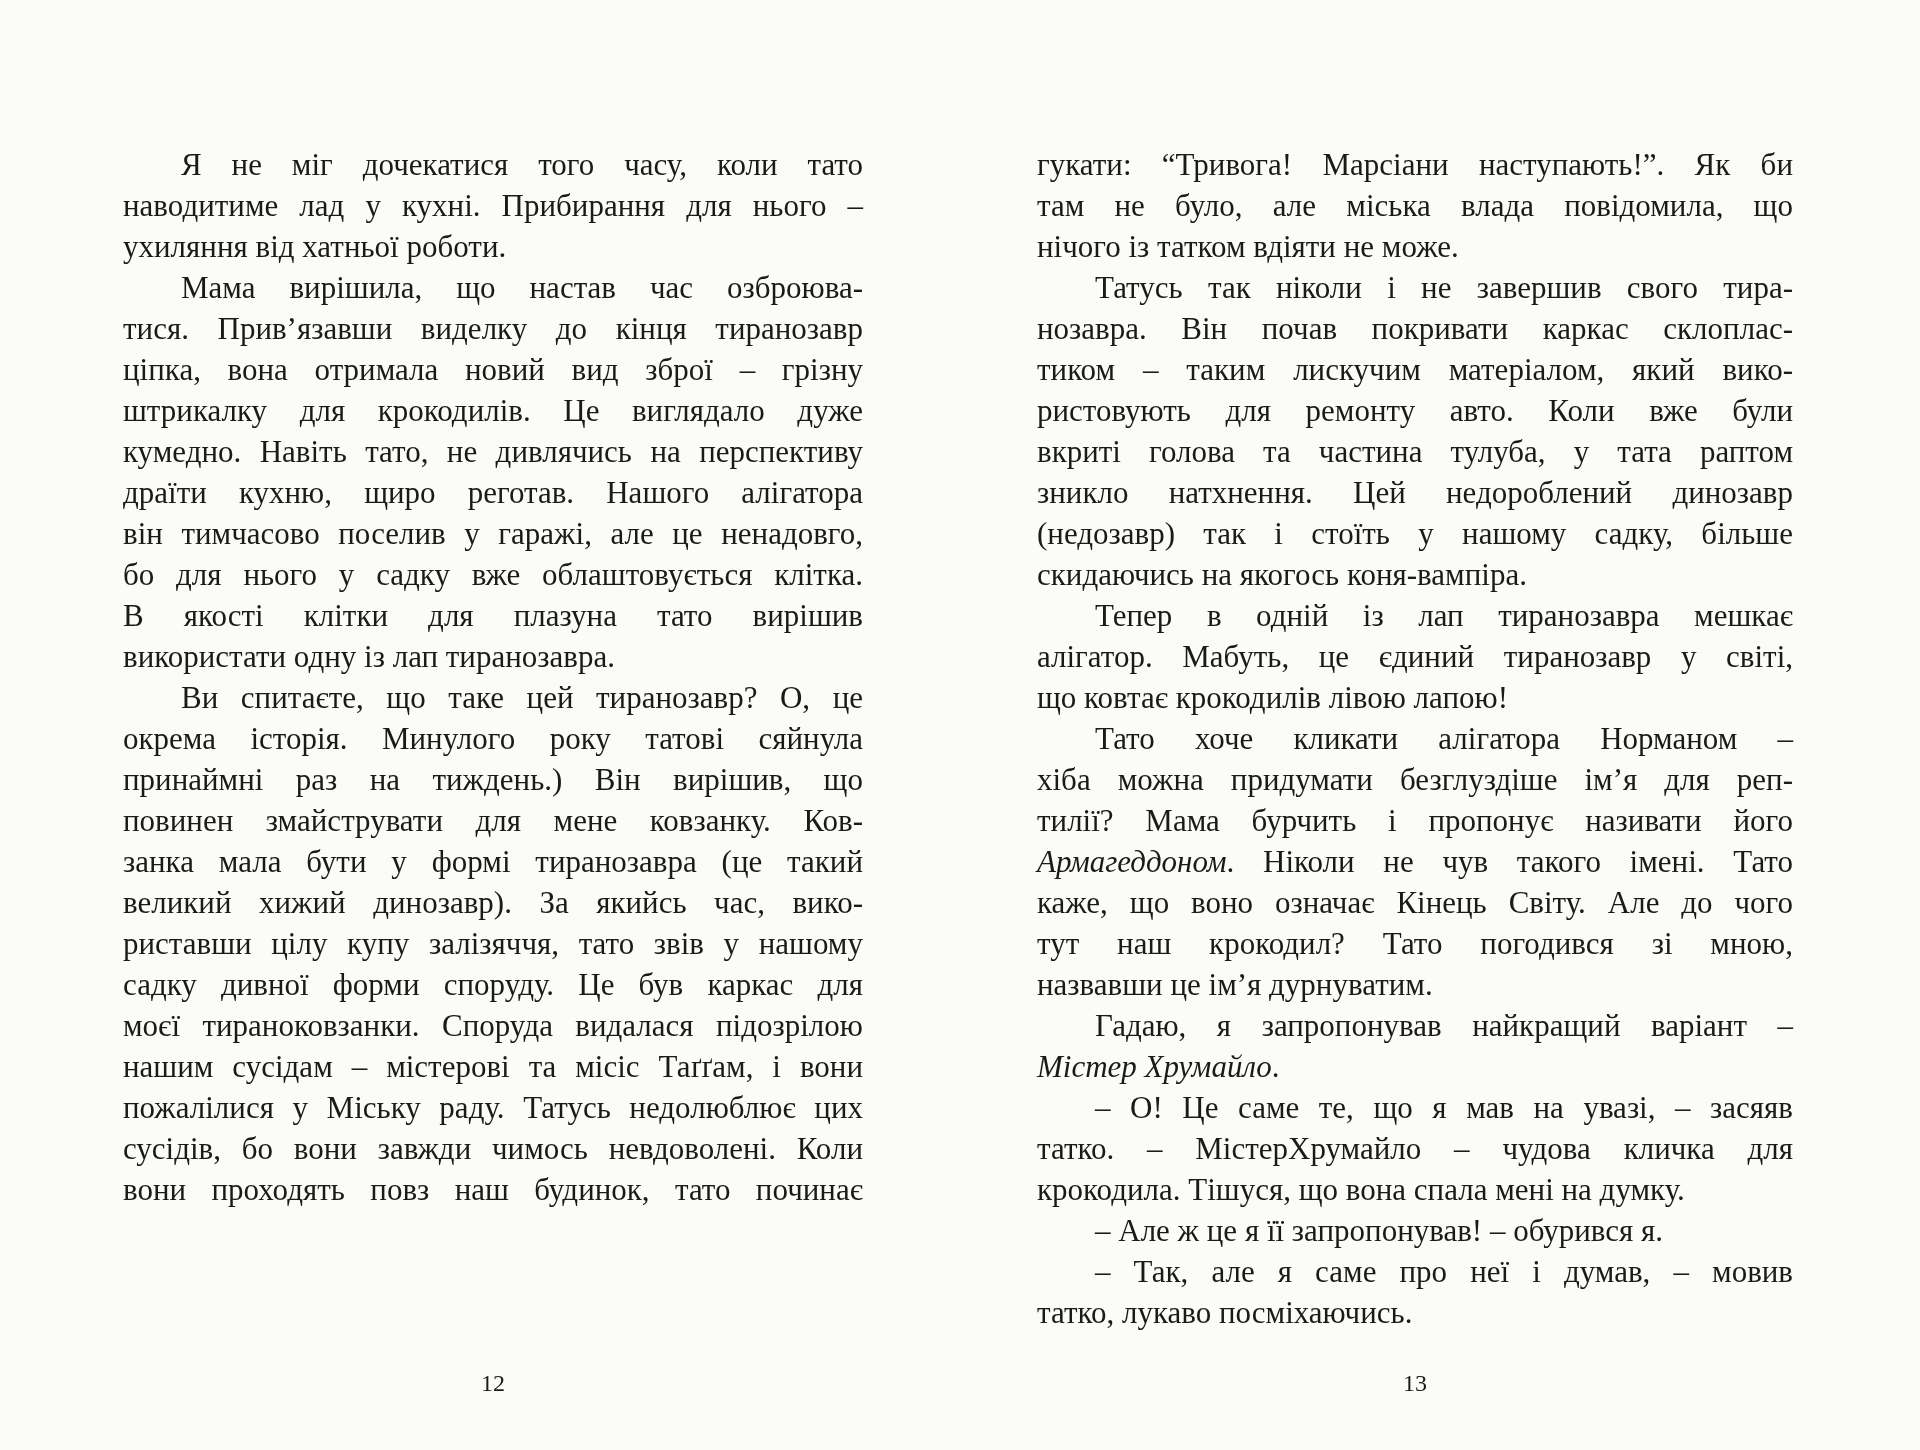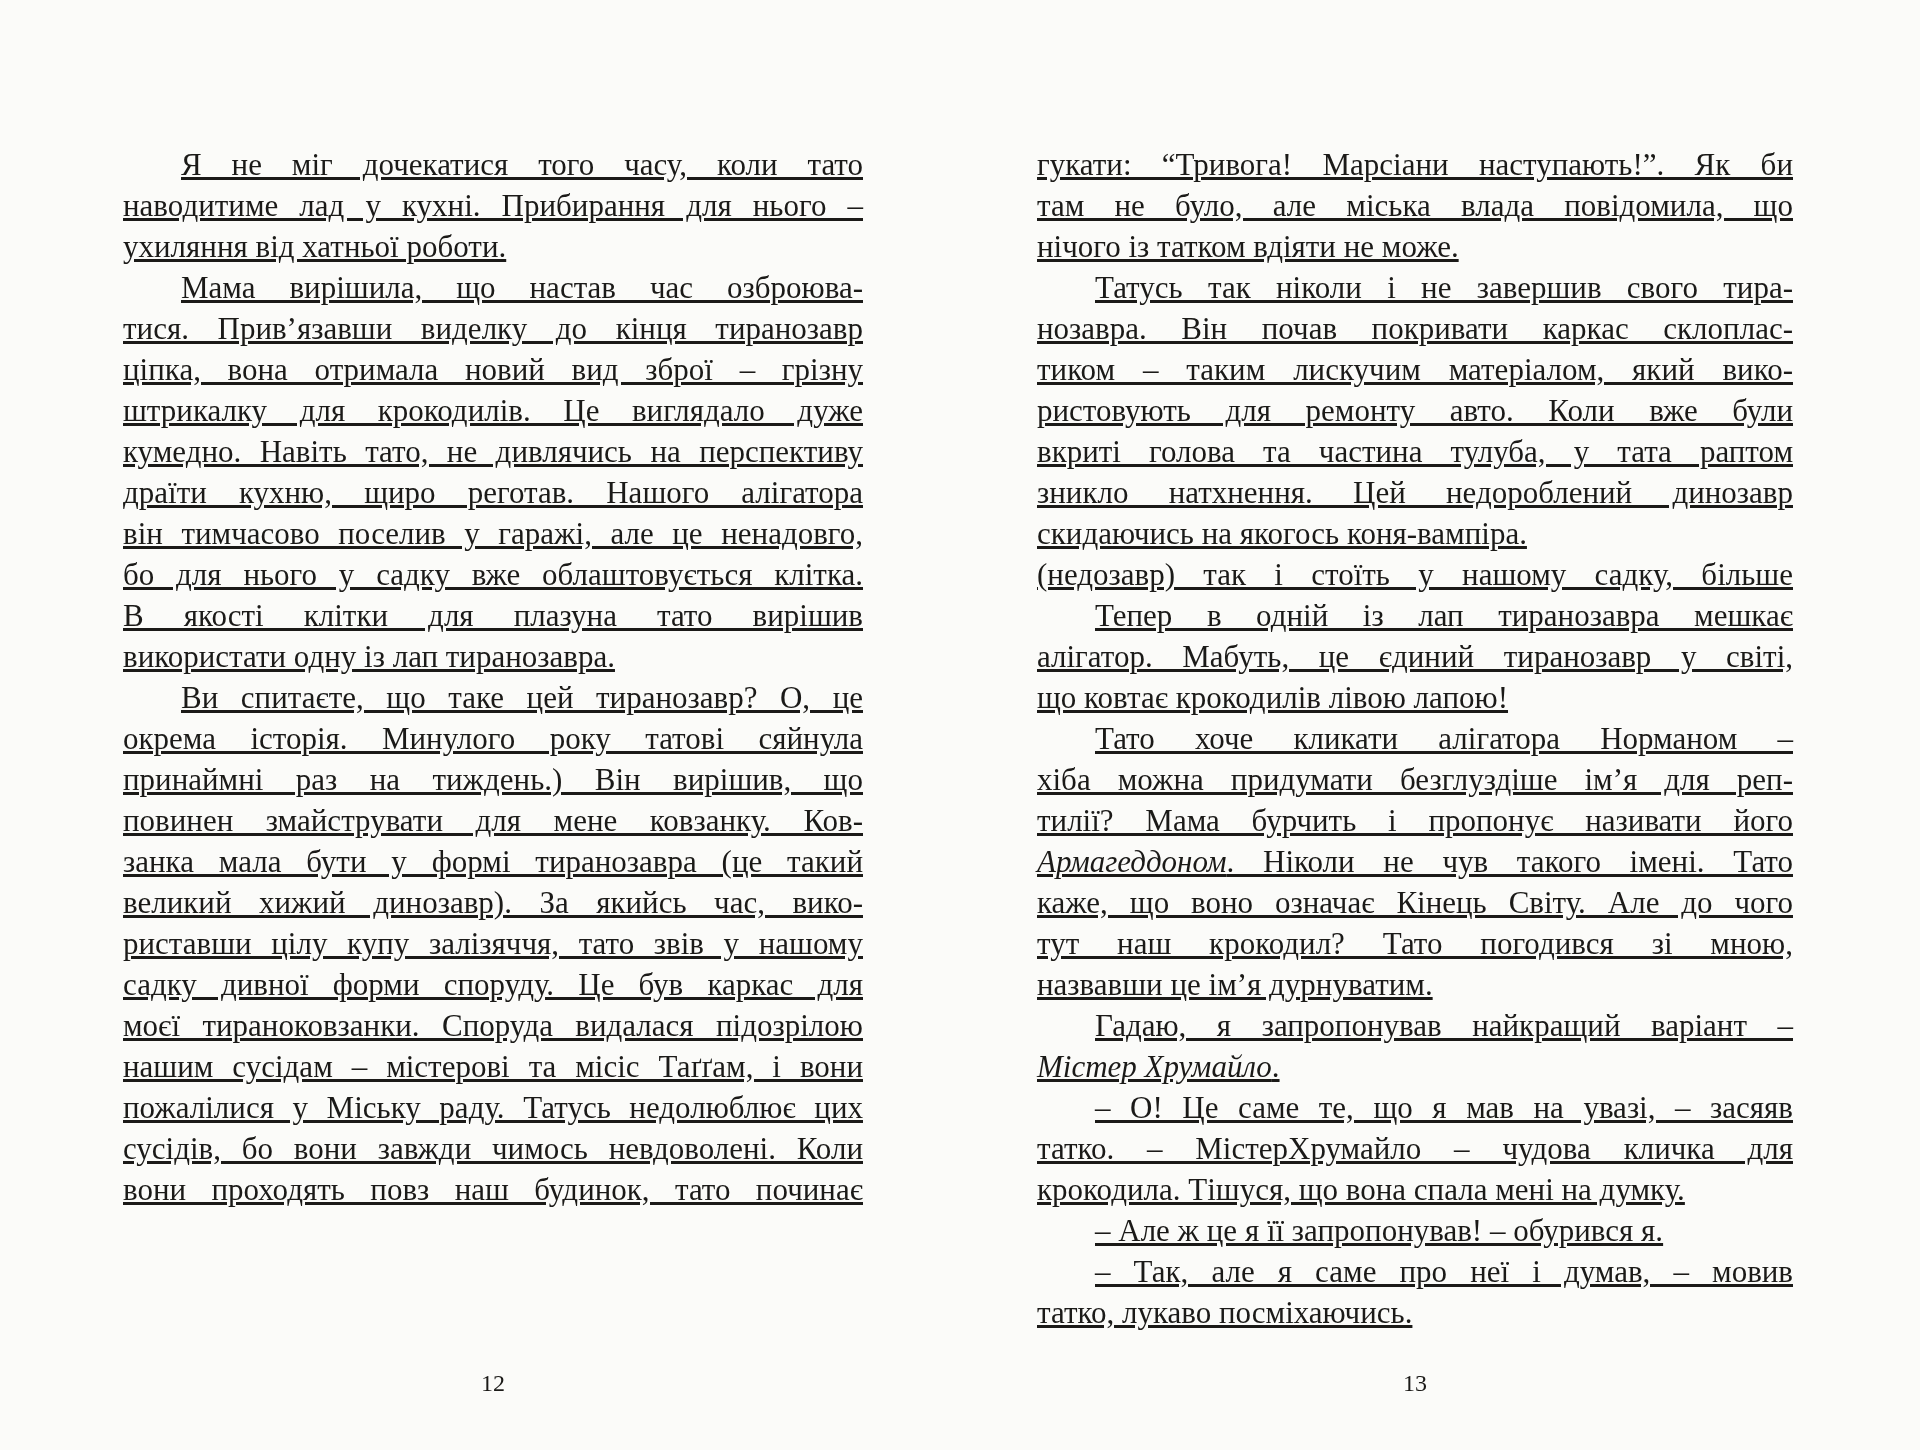--- a/index.html
+++ b/index.html
@@ -16,21 +16,20 @@
     overflow: hidden;
   }
   .spread {
     position: absolute;
     inset: 0;
   }
   .text-block {
     position: absolute;
     font-size: 31px;
     line-height: 41px;
-    text-decoration: underline;
   }
   #tb-left  { left: 123px; top: 144px; width: 740px; }
   #tb-right { left: 1037px; top: 144px; width: 756px; }
 
   .paragraph { margin: 0; }
   .paragraph.gap-before { }
 
   .line {
     text-align: justify;
     text-align-last: justify;
@@ -101,22 +100,22 @@
           <div class="line">там не було, але міська влада повідомила, що</div>
           <div class="line last">нічого із татком вдіяти не може.</div>
         </div>
         <div class="paragraph">
           <div class="line indent">Татусь так ніколи і не завершив свого тира-</div>
           <div class="line">нозавра. Він почав покривати каркас склоплас-</div>
           <div class="line">тиком – таким лискучим матеріалом, який вико-</div>
           <div class="line">ристовують для ремонту авто. Коли вже були</div>
           <div class="line">вкриті голова та частина тулуба, у тата раптом</div>
           <div class="line">зникло натхнення. Цей недороблений динозавр</div>
+          <div class="line">(недозавр) так і стоїть у нашому садку, більше</div>
           <div class="line last">скидаючись на якогось коня-вампіра.</div>
-          <div class="line">(недозавр) так і стоїть у нашому садку, більше</div>
         </div>
         <div class="paragraph">
           <div class="line indent">Тепер в одній із лап тиранозавра мешкає</div>
           <div class="line">алігатор. Мабуть, це єдиний тиранозавр у світі,</div>
           <div class="line last">що ковтає крокодилів лівою лапою!</div>
         </div>
         <div class="paragraph">
           <div class="line indent">Тато хоче кликати алігатора Норманом –</div>
           <div class="line">хіба можна придумати безглуздіше ім’я для реп-</div>
           <div class="line">тилії? Мама бурчить і пропонує називати його</div>

